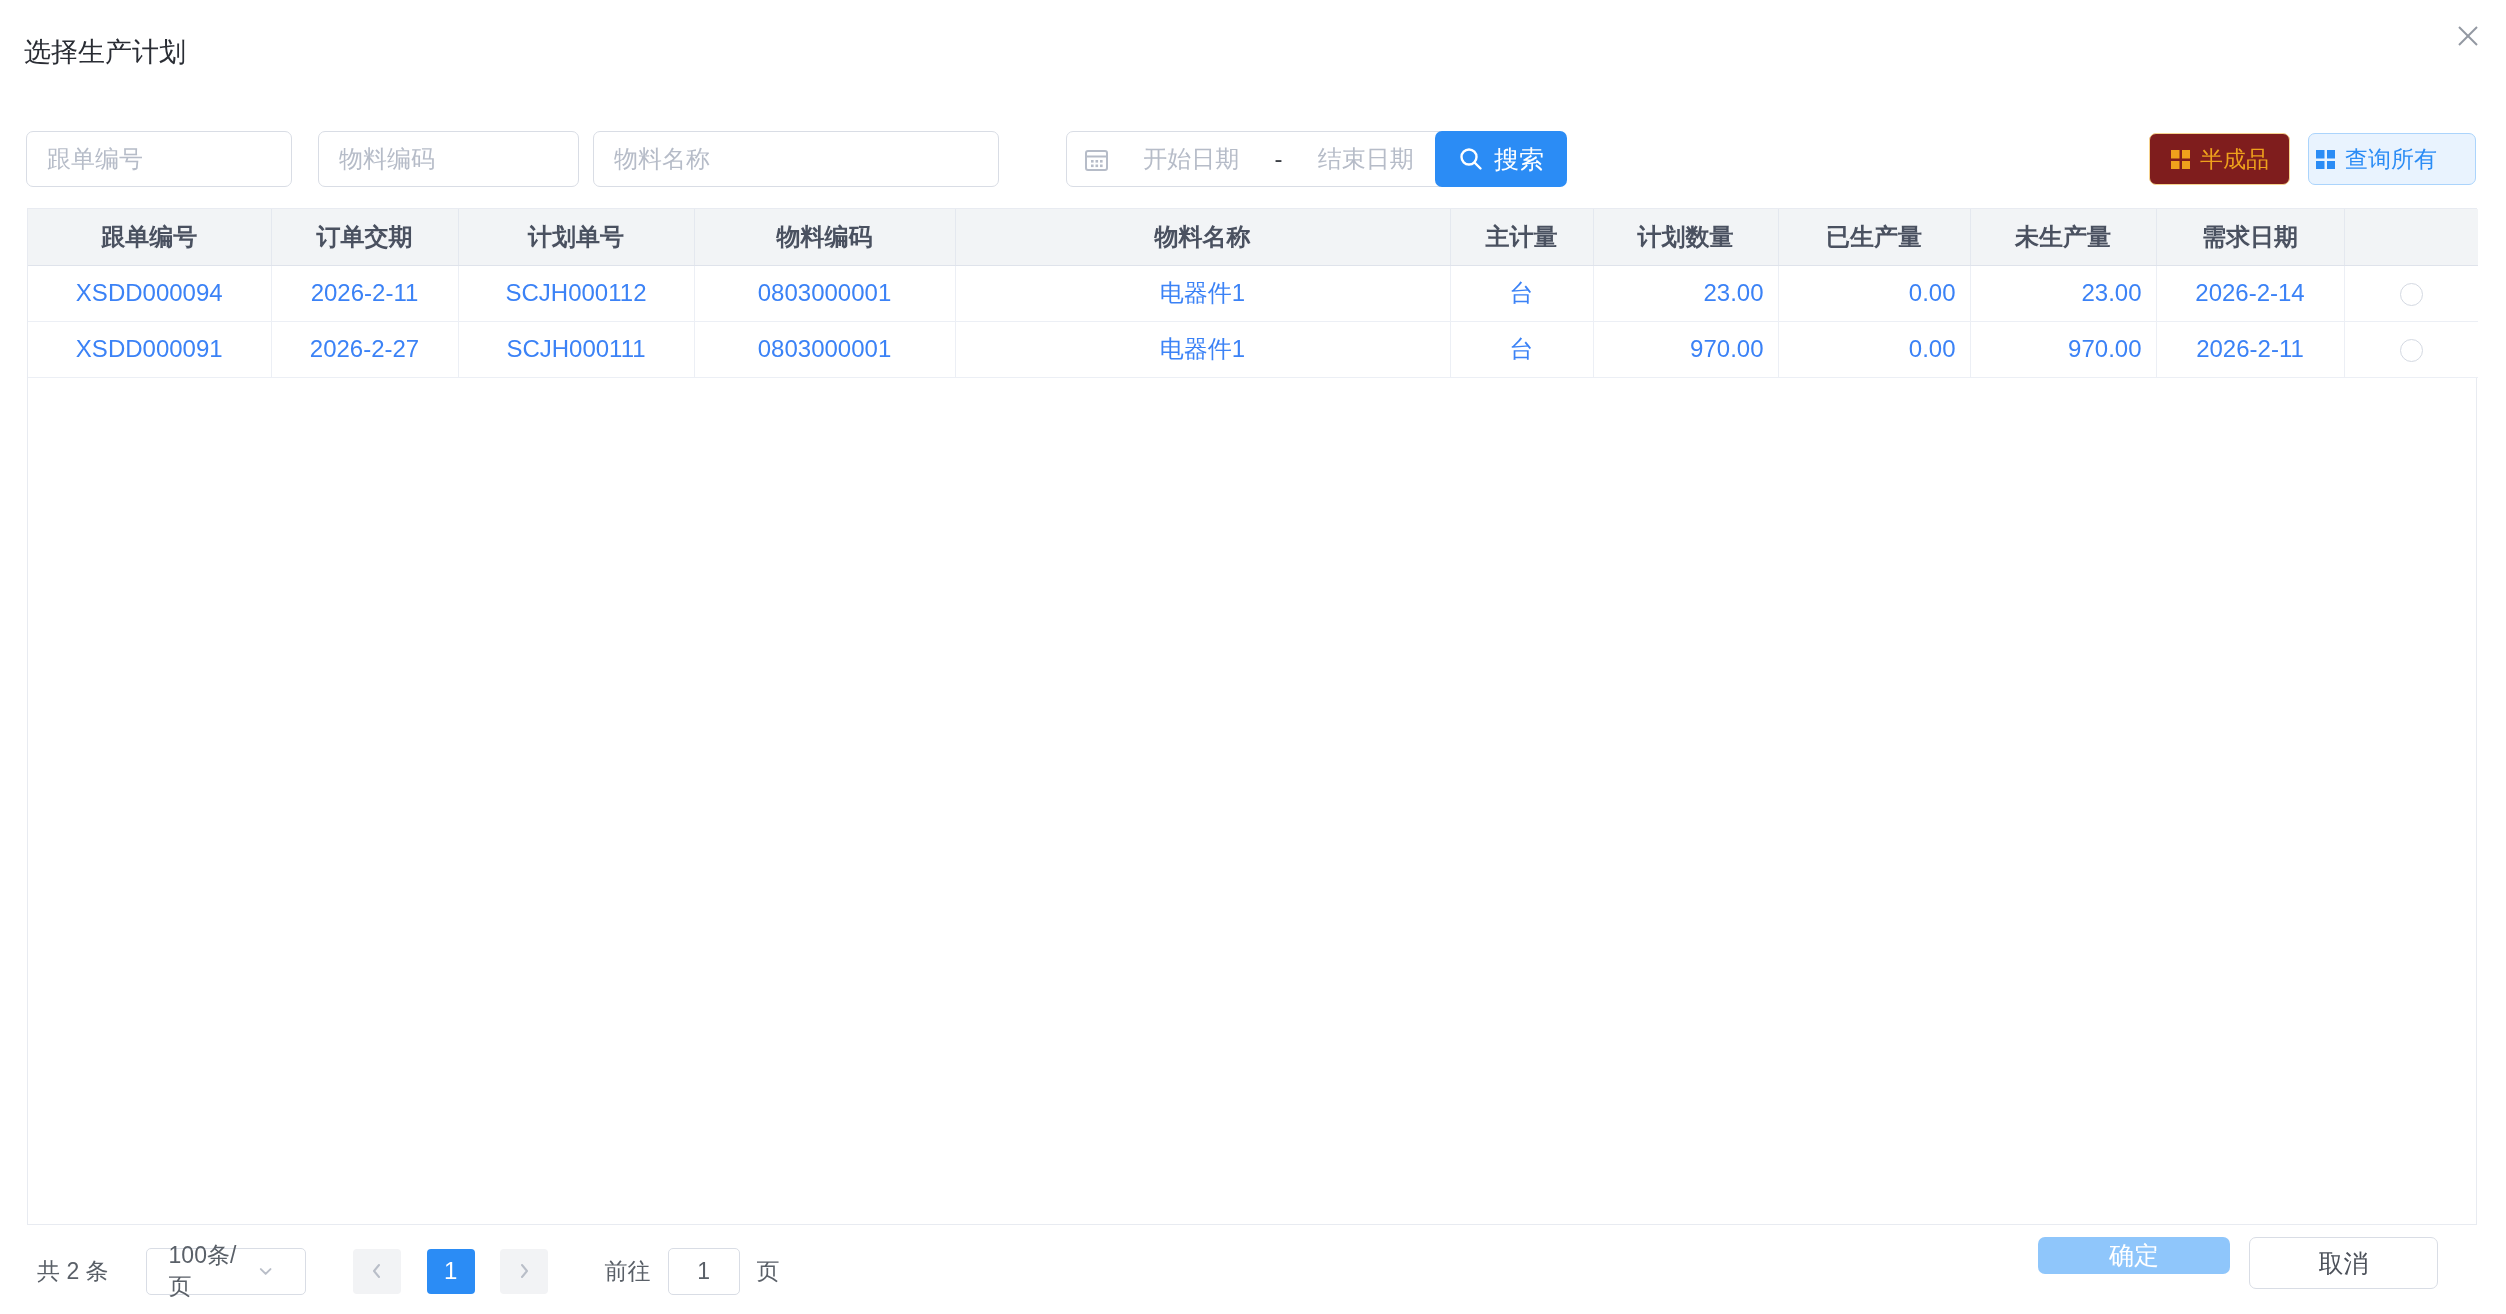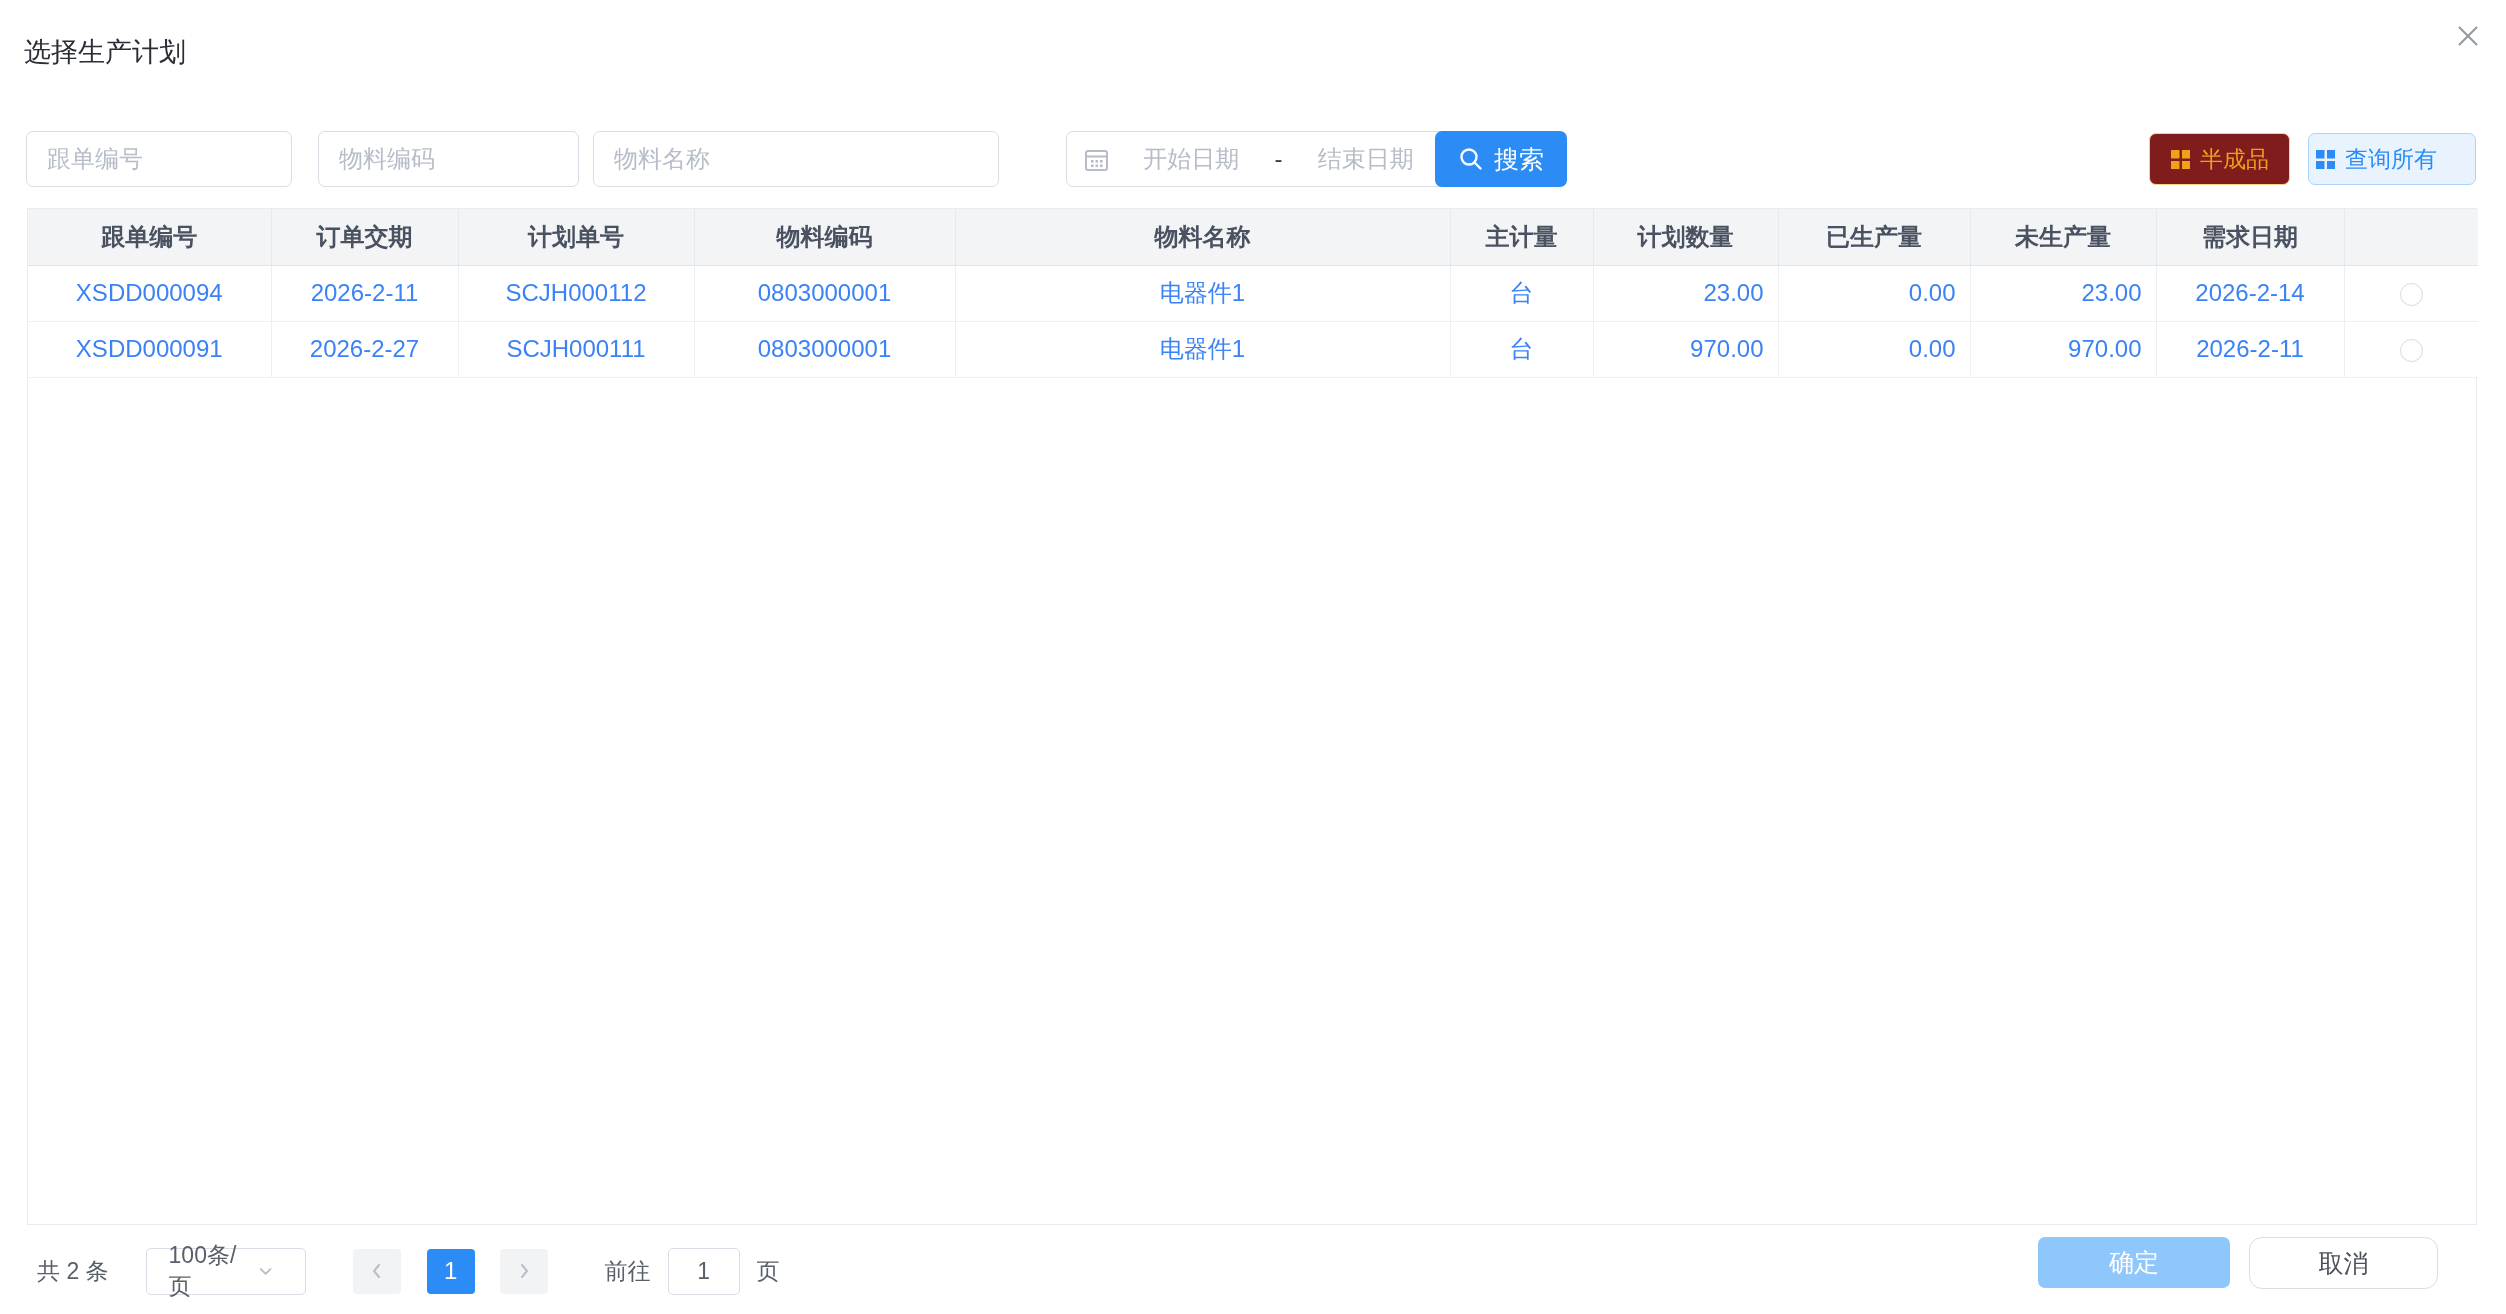--- a/index.html
+++ b/index.html
@@ -119,27 +119,27 @@
   .pager .nav-btn.next { margin-right: 57px; }
   .pager .goto-label { margin-right: 17px; }
   .pager .goto-input {
     width: 72px; height: 47px; border: 1px solid #d9dde5; border-radius: 5px;
     text-align: center; font-size: 23px; color: #5a6068; outline: none;
     margin-right: 17px; font-family: "Liberation Sans", sans-serif;
   }
 
   
   .btn-confirm {
-    position: absolute; left: 2038px; top: 1237px; width: 192px; height: 51px;
+    position: absolute; left: 2038px; top: 1237px; width: 192px; height: 37px;
     border: none; border-radius: 7px; background: #8fc6fb; color: #fff;
     font-size: 25px; cursor: not-allowed; font-family: Liberation Serif, serif;
   }
   .btn-cancel {
     position: absolute; left: 2249px; top: 1237px; width: 189px; height: 52px;
-    border: 1px solid #d9dde5; border-radius: 13px; background: #fff; color: #4c515a;
+    border: 1px solid #d9dde5; border-radius: 7px; background: #fff; color: #4c515a;
     font-size: 25px; cursor: pointer; font-family: "Liberation Sans", sans-serif;
   }
 </style>
 </head>
 <body>
 
 <div class="stage">
 
   <div class="dlg-title">选择生产计划</div>
   <div class="dlg-close">

